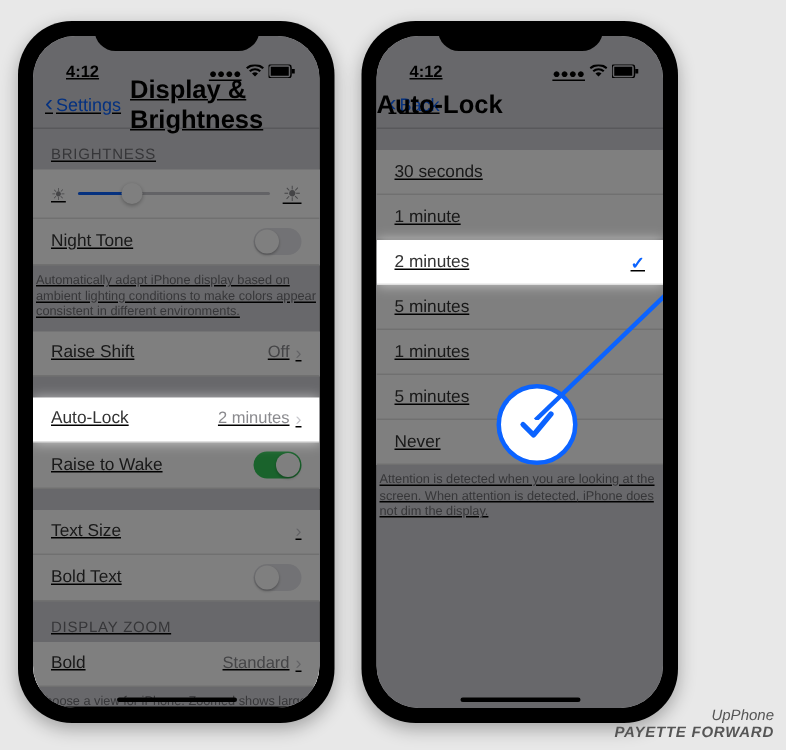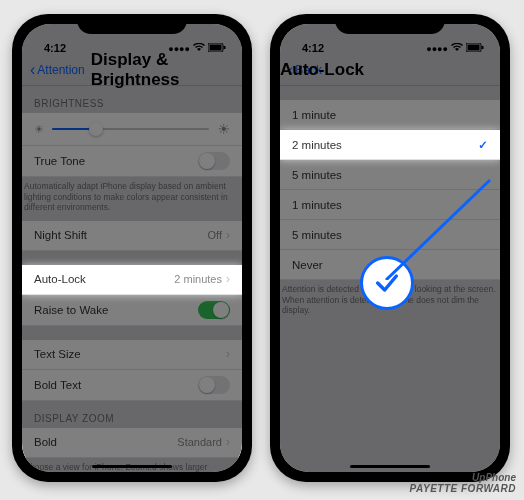--- a/index.html
+++ b/index.html
@@ -10,27 +10,28 @@
     height: 500px;
     position: relative;
     overflow: hidden;
   }
   .stage {
     display: flex;
     gap: 18px;
     padding: 14px 12px;
   }
   .phone {
-    width: 240px;
+    width: 211px;
     height: 468px;
     background: #000;
     border-radius: 36px;
     padding: 10px;
     position: relative;
     box-shadow: 0 4px 12px rgba(0,0,0,0.3);
+    text-decoration: underline;
   }
   .screen {
     width: 100%;
     height: 100%;
     background: #d1d1d6;
     border-radius: 28px;
     overflow: hidden;
     position: relative;
   }
   .notch {
@@ -156,21 +157,21 @@
     width:54px; height:54px; border-radius:50%;
     background:#fff; border:3px solid #0b63ff;
     display:flex; align-items:center; justify-content:center;
   }
   .check-svg { width:28px; height:28px; }
   .watermark {
     position:absolute; bottom:6px; right:8px; text-align:right;
     font-size:10px; color:#555; line-height:1.1;
     font-style: italic;
   }
-  .watermark .l1 { font-weight:700; }
+  .watermark .l1 { font-weight:400; }
   .watermark .l2 { font-weight:600; letter-spacing:0.5px;}
 </style>
 </head>
 <body>
 
 <div class="stage">
 
   <div class="phone">
     <div class="notch"></div>
     <div class="screen">
@@ -191,45 +192,45 @@
                 <rect x="1.5" y="1.5" width="12" height="6" fill="#000"></rect>
                 <rect x="15.5" y="3" width="2" height="3" fill="#000"></rect>
               </svg>
           </span>
         </span>
       </div>
 
       <div class="navbar">
         <span class="back">
           <span class="back-chev">‹</span>
-          <span>Attention</span>
+          <span>Settings</span>
         </span>
         <span class="nav-title leftish">Display &amp; Brightness</span>
       </div>
 
       <div class="content">
         <div class="grp-header">BRIGHTNESS</div>
         <div class="slider-cell">
           <span class="sun">☀</span>
           <div class="track">
             <div class="fill"></div>
               <div class="thumb"></div>
           </div>
           <span class="sun" style="font-size:14px">☀</span>
         </div>
         <div class="cell">
-          <span>True Tone</span>
+          <span>Night Tone</span>
           <span class="toggle off">
               <span class="knob"></span>
             </span>
         </div>
         <div class="desc">Automatically adapt iPhone display based on ambient lighting conditions to make colors appear consistent in different environments.</div>
 
         <div class="cell">
-          <span>Night Shift</span>
+          <span>Raise Shift</span>
           <span class="val">
             <span>Off</span>
             <span class="chev">›</span>
           </span>
         </div>
 
         <div class="gap"></div>
 
         <div class="cell highlight">
           <span>Auto-Lock</span>
@@ -302,20 +303,23 @@
         <span class="back">
           <span class="back-chev">‹</span>
           <span>Back</span>
         </span>
         <span class="nav-title">Auto-Lock</span>
       </div>
 
       <div class="content">
         <div class="gap"></div>
         <div class="cell opt">
+            <span>30 seconds</span>
+          </div>
+        <div class="cell opt">
             <span>1 minute</span>
           </div>
         <div class="cell opt highlight">
           <span>2 minutes</span>
           <span style="color:#0b63ff;font-weight:bold;">✓</span>
         </div>
         <div class="cell opt">
             <span>5 minutes</span>
           </div>
         <div class="cell opt">

